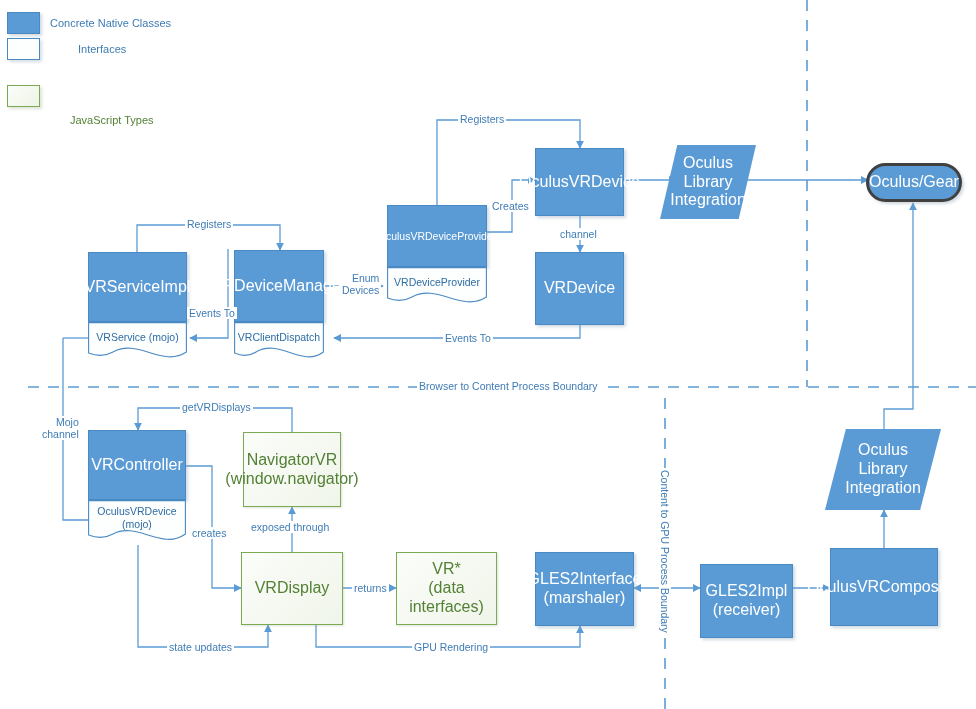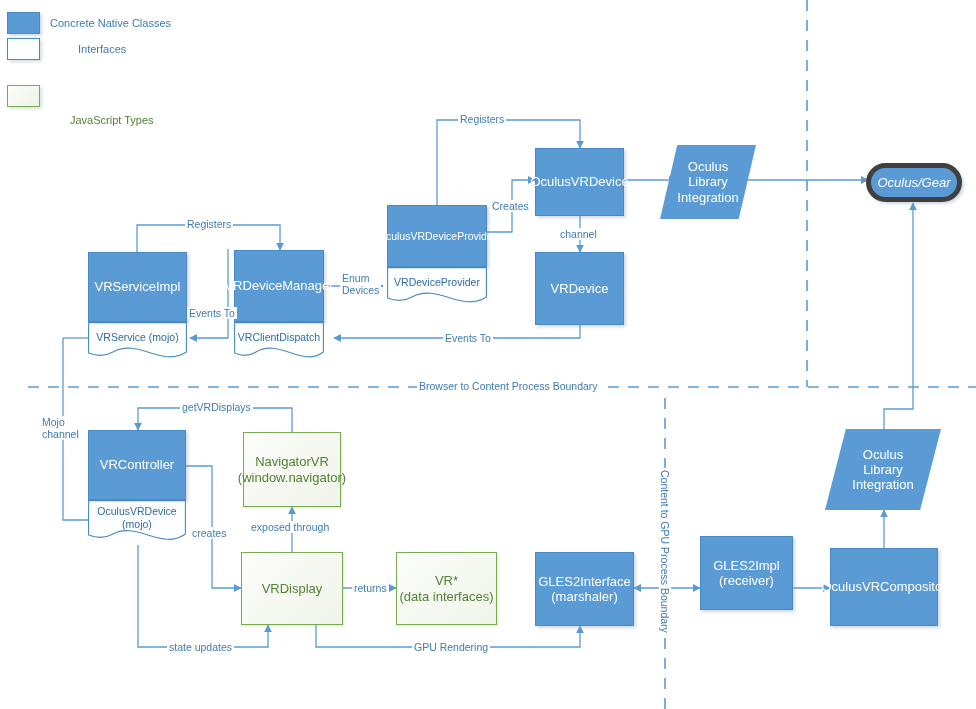--- a/index.html
+++ b/index.html
@@ -27,21 +27,21 @@
     pointer-events: none;
   }
   .node {
     position: absolute;
     box-sizing: border-box;
     display: flex;
     align-items: center;
     justify-content: center;
     text-align: center;
     line-height: 1.18;
-    font-size: 13px;
+    font-size: 16px;
   }
   
   .n-class {
     background: #5b9bd5;
     border: 1px solid #4a8ac4;
     color: #ffffff;
     box-shadow: 2px 2px 3px rgba(140,160,180,0.40);
   }
   
   .n-iface {
@@ -70,34 +70,33 @@
   
   .n-para {
     background: #5b9bd5;
     color: #ffffff;
     clip-path: polygon(18% 0%, 100% 0%, 82% 100%, 0% 100%);
     box-shadow: 2px 2px 3px rgba(140,160,180,0.35);
   }
   
   .n-stadium {
     background: #5b9bd5;
-    border: 5px solid #404040;
+    border: 3px solid #404040;
     color: #ffffff;
     border-radius: 22px;
     box-shadow: 2px 2px 3px rgba(140,160,180,0.40);
-    font-style: italic;
   }
   .edge-label {
     position: absolute;
     font-size: 10.5px;
     color: #3f7cb5;
     background: #ffffff;
     padding: 0 2px;
     white-space: pre;
-    text-align: left;
+    text-align: right;
     line-height: 1.15;
   }
   .edge-label.vertical {
     writing-mode: vertical-rl;
     padding: 2px 0;
   }
   
   .legend-row {
     position: absolute;
     display: flex;
@@ -269,21 +268,21 @@
   <div class="node n-js" style="left:396px; top:552px; width:101px; height:73px; white-space:pre-line;">
     <span>VR*
 (data interfaces)</span>
   </div>
 
   <div class="node n-class" style="left:535px; top:552px; width:99px; height:74px; white-space:pre-line;">
     <span>GLES2Interface
 (marshaler)</span>
   </div>
 
-  <div class="node n-class" style="left:700px; top:536px; width:93px; height:74px; white-space:pre-line;">
+  <div class="node n-class" style="left:700px; top:564px; width:93px; height:74px; white-space:pre-line;">
     <span>GLES2Impl
 (receiver)</span>
   </div>
 
   <div class="node n-class" style="left:830px; top:548px; width:108px; height:78px;">
     <span>OculusVRCompositor</span>
   </div>
 
   <div class="node n-para" style="left:825px; top:429px; width:116px; height:81px; white-space:pre-line;">
     <span>Oculus

